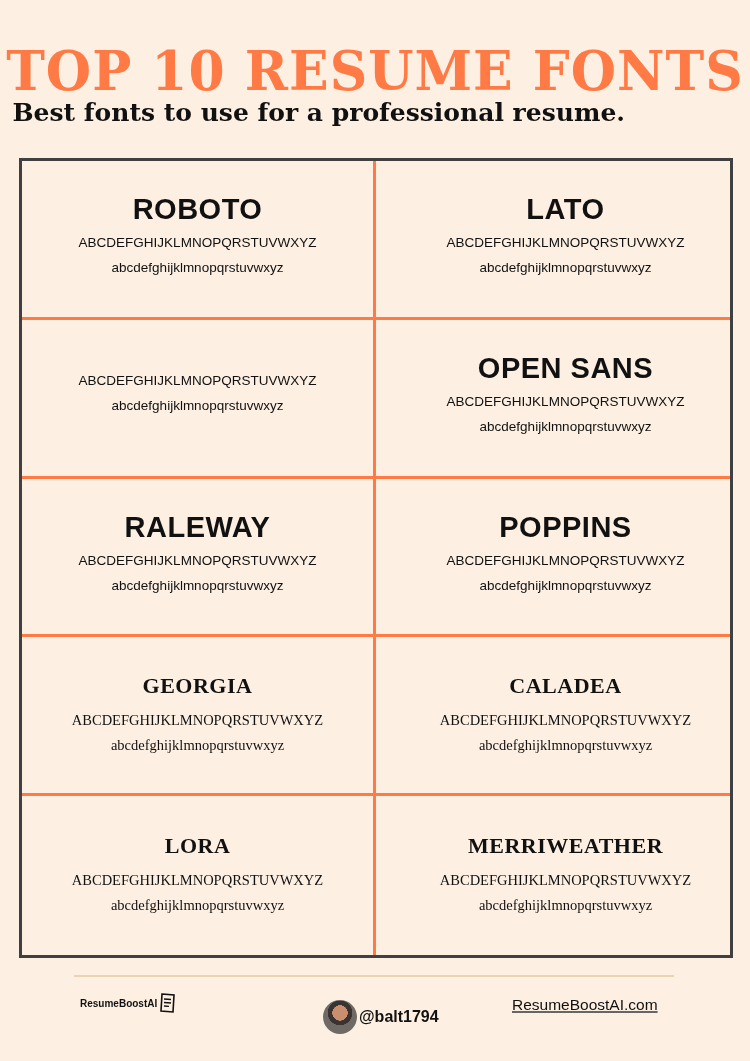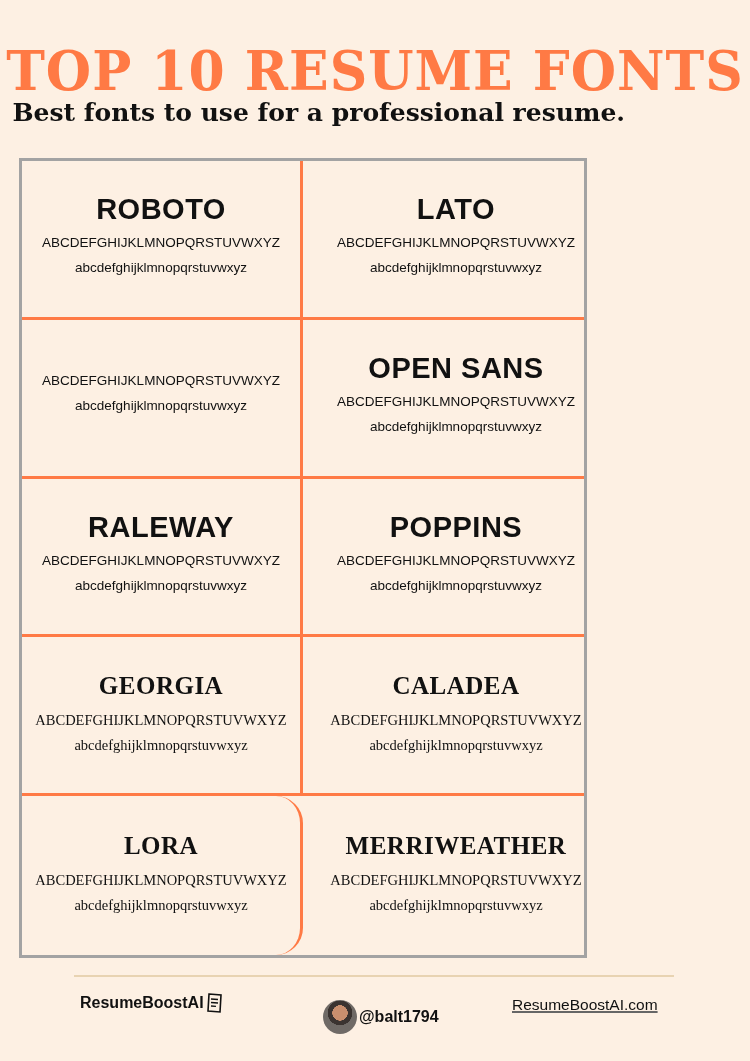--- a/index.html
+++ b/index.html
@@ -25,52 +25,52 @@
     position: absolute; left: 0; top: 96px; width: 625px;
     text-align: right;
     font-family: "DejaVu Serif", serif;
     font-weight: bold;
     font-size: 25px;
     line-height: 34px;
     color: #111;
   }
   .grid {
     position: absolute; left: 19px; top: 158px;
-    width: 568px; height: 800px;
-    border: 3px solid #a3a3a3;
+    width: 714px; height: 800px;
+    border: 3px solid #404040;
     box-sizing: border-box;
     display: grid;
     grid-template-columns: 1fr 1fr;
     grid-template-rows: repeat(5, 1fr);
   }
   .cell {
     box-sizing: border-box;
     border-right: 3px solid #ff7a45;
     border-bottom: 3px solid #ff7a45;
     display: flex; flex-direction: column;
     align-items: center; justify-content: center;
     padding-bottom: 8px;
     color: #111;
   }
   .cell:nth-child(2n) { border-right: none; padding-left: 25px; }
-  .cell:nth-last-child(-n+2) { border-bottom: none; border-radius: 27px; }
+  .cell:nth-last-child(-n+2) { border-bottom: none; }
   .font-name { font-weight: bold; font-size: 29px; line-height: 36px; margin-bottom: 6px; letter-spacing: 0.5px; }
   .upper { font-size: 13.5px; line-height: 20px; margin-bottom: 5px; }
   .lower { font-size: 13.5px; line-height: 20px; }
   .serif .font-name, .serif .upper, .serif .lower { font-family: "Liberation Serif", serif; }
-  .serif .font-name { font-size: 25px; }
+  .serif .font-name { font-size: 22px; }
   .serif .upper, .serif .lower { font-size: 14.5px; }
   .divider {
     position: absolute; left: 74px; top: 975px; width: 600px; height: 2px;
     background: #e8d3b2;
   }
   .footer-left {
     position: absolute; left: 80px; top: 993px;
     display: flex; align-items: center; gap: 3px;
-    font-weight: bold; font-size: 16px; color: #111;
+    font-weight: bold; font-size: 10px; color: #111;
   }
   .doc-icon { width: 16px; height: 20px; display: inline-block; }
   .footer-mid {
     position: absolute; left: 323px; top: 988px;
     display: flex; align-items: center; gap: 2px;
     font-weight: bold; font-size: 16px; color: #111; margin-top: 12px;
   }
   .avatar {
     width: 34px; height: 34px; border-radius: 50%;
     background: radial-gradient(circle at 50% 38%, #c98f6e 0 28%, #3a3330 29% 45%, #6f6a66 46% 100%);

